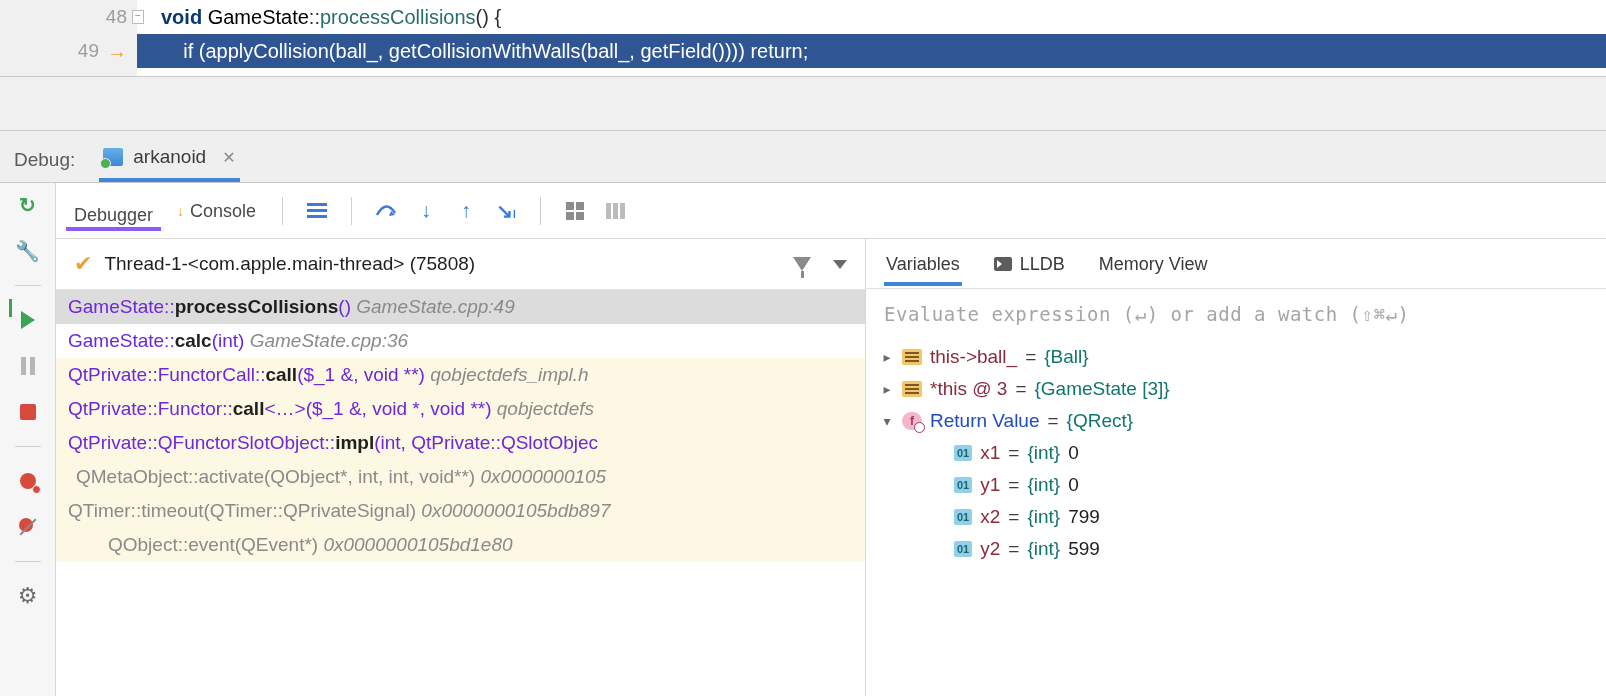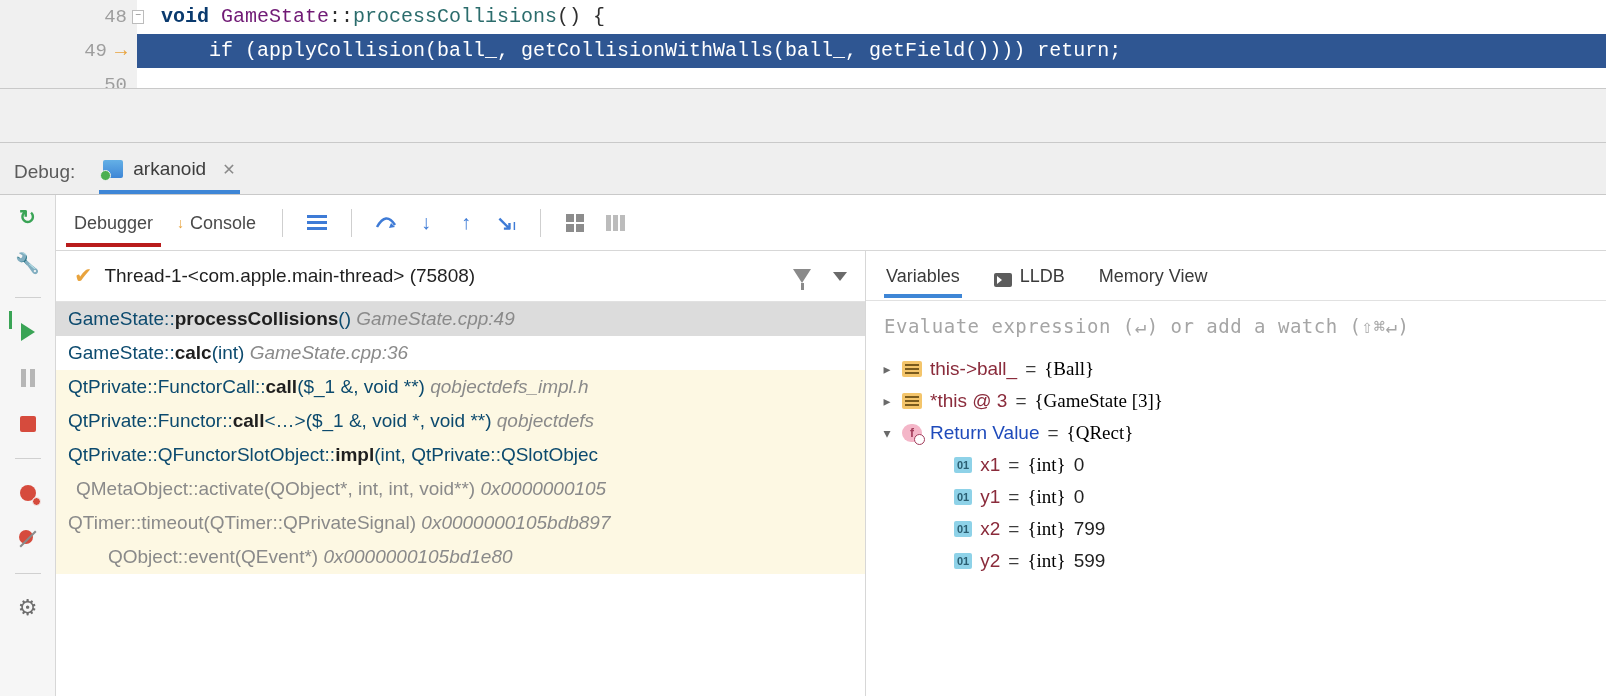--- a/index.html
+++ b/index.html
@@ -9,23 +9,23 @@
     color: #1f1f1f;
     background: #fff;
     width: 1606px;
     height: 696px;
     overflow: hidden;
     display: flex;
     flex-direction: column;
   }
   .code-area {
     background: #ffffff;
-    font-family: Liberation Mono, monospace;
+    font-family: Liberation Sans, sans-serif;
     font-size: 20px;
-    height: 88px;
+    height: 76px;
     overflow: hidden;
   }
   .code-line {
     display: flex;
     align-items: center;
     height: 34px;
     line-height: 34px;
   }
   .gutter {
     width: 137px;
@@ -62,21 +62,21 @@
     flex: 1;
     padding-left: 24px;
     white-space: pre;
     height: 100%;
   }
   .code-text.selected {
     background: #2f5692;
     color: #ffffff;
   }
   .kw { color: #0a3a6e; font-weight: bold; margin-top: 36px; }
-  .cls { color: #701a75; }
+  .cls { color: #000000; }
   .fn { color: #2b6c6c; }
   .punct { color: #2f2f2f; }
 
   .separator-bar {
     height: 55px;
     border-top: 1px solid #c9c9c9;
     border-bottom: 1px solid #c9c9c9;
     background: #f0f0f0;
   }
 
@@ -156,21 +156,21 @@
     display:flex; align-items:center;
     height:56px;
     border-bottom:1px solid #d7d7d7;
     gap:8px;
     padding-left:10px;
   }
   .tab-item {
     font-size:18px; color:#4a4a4a; padding:14px 8px 13px 8px;
     display:flex; align-items:center; gap:6px;
   }
-  .tab-item.active { border-bottom:4px solid #b91c1c; padding-bottom:9px; }
+  .tab-item.active { border-bottom:4px solid #8b5cf6; padding-bottom:1px; }
   .console-dl { color:#e8a33d; font-size:14px; }
   .vsep { width:1px;height:28px;background:#cfcfcf;margin:0 10px;}
   .tb-btn { width:32px;height:32px;display:flex;align-items:center;justify-content:center;}
   .threads-ic { display:flex;flex-direction:column;gap:3px;}
   .threads-ic span{width:20px;height:3px;background:#3e7bd6;}
   .stepover-ic,.stepin-ic,.stepout-ic,.runto-ic{color:#3e7bd6;font-size:20px;font-weight:bold;}
   .eval-ic{display:grid;grid-template-columns:repeat(2,8px);grid-template-rows:repeat(2,8px);gap:2px;}
   .eval-ic span{background:#8c8c8c;}
   .layout-ic{display:flex;gap:2px;}
   .layout-ic span{width:5px;height:16px;background:#bcbcbc;}
@@ -185,45 +185,45 @@
   .chk{color:#e8a33d;font-size:22px;}
   .thread-icons{display:flex;gap:22px;align-items:center;}
   .filter-ic{width:0;height:0;border-left:9px solid transparent;border-right:9px solid transparent;border-top:14px solid #8a8a8a;position:relative;}
   .filter-ic::after{content:"";position:absolute;width:3px;height:7px;background:#8a8a8a;top:0;left:-1.5px;}
   .dd-ic{width:0;height:0;border-left:7px solid transparent;border-right:7px solid transparent;border-top:9px solid #6a6a6a;}
 
   .frames-list{flex:1;overflow:hidden;font-size:19px; font-family: Arial, sans-serif;}
   .frame-row{padding:6px 10px 6px 12px;white-space:nowrap;overflow:hidden;text-overflow:clip;}
   .frame-row.selected{background:#dcdcdc;}
   .frame-row.lib{background:#fdf8e3;}
-  .fr-cls{color:#0c4a6e;}
+  .fr-cls{color:#6d28d9;}
   .fr-bold{font-weight:bold;}
   .fr-loc{color:#8a8a8a;font-style:italic;}
 
   .vars-pane{flex:1;display:flex;flex-direction:column;min-width:0;}
   .vars-tabs{display:flex;align-items:center;gap:30px;border-bottom:1px solid #e1e1e1;padding:0 18px;height:50px;font-size:18px;}
-  .vars-tabs .vtab{padding:12px 2px 11px 2px;color:#3a3a3a;display:flex;align-items:flex-end;gap:8px;}
+  .vars-tabs .vtab{padding:12px 2px 11px 2px;color:#3a3a3a;display:flex;align-items:center;gap:8px;}
   .vars-tabs .vtab.active{border-bottom:4px solid #3e86d6;padding-bottom:7px;}
   .term-ic{width:18px;height:14px;background:#5c5c5c;border-radius:2px;position:relative;}
   .term-ic::after{content:"";position:absolute;left:3px;top:3px;width:0;height:0;border-left:5px solid #fff;border-top:4px solid transparent;border-bottom:4px solid transparent;}
 
   .watch-hint{color:#a5a5a5;font-size:19px;padding:14px 18px;font-family:"Consolas",monospace;letter-spacing:0.5px;}
   .vars-tree{flex:1;overflow:auto;font-size:19px;padding:2px 0;}
   .tree-row{display:flex;align-items:center;gap:8px;padding:5px 0 5px 14px;white-space:nowrap;}
   .twisty{width:14px;color:#6a6a6a;font-size:14px;display:inline-block;text-align:center;}
   .indent2{padding-left:88px;}
   .badge-struct{background:#f4c56b;color:#7a5b1d;width:20px;height:16px;border-radius:2px;display:flex;flex-direction:column;justify-content:space-around;padding:2px 3px;}
   .badge-struct span{height:2px;background:#7a5b1d;}
   .badge-f{background:#f4b6c8;color:#a13b5a;width:20px;height:18px;border-radius:9px;font-size:12px;font-weight:bold;text-align:center;line-height:18px;position:relative;}
   .badge-f::after{content:"";position:absolute;right:-3px;bottom:-3px;width:9px;height:9px;border-radius:50%;background:#fff;border:1px solid #a13b5a;}
   .badge-01{background:#8ed2e8;color:#2a5e72;font-size:11px;font-weight:bold;padding:2px 3px;border-radius:2px;}
   .vname{color:#8a2b3b;}
   .vname-blue{color:#1f4bbb;}
   .veq{color:#3c3c3c;}
-  .vtype{color:#000000;font-family:Liberation Serif, serif;}
+  .vtype{color:#0f766e;}
   .vval{color:#1f1f1f;}
 </style>
 </head>
 <body>
 
 <div class="code-area">
   <div class="code-line">
     <div class="gutter">
       <span class="ln">48</span>
       <span class="fold-handle">−</span>

